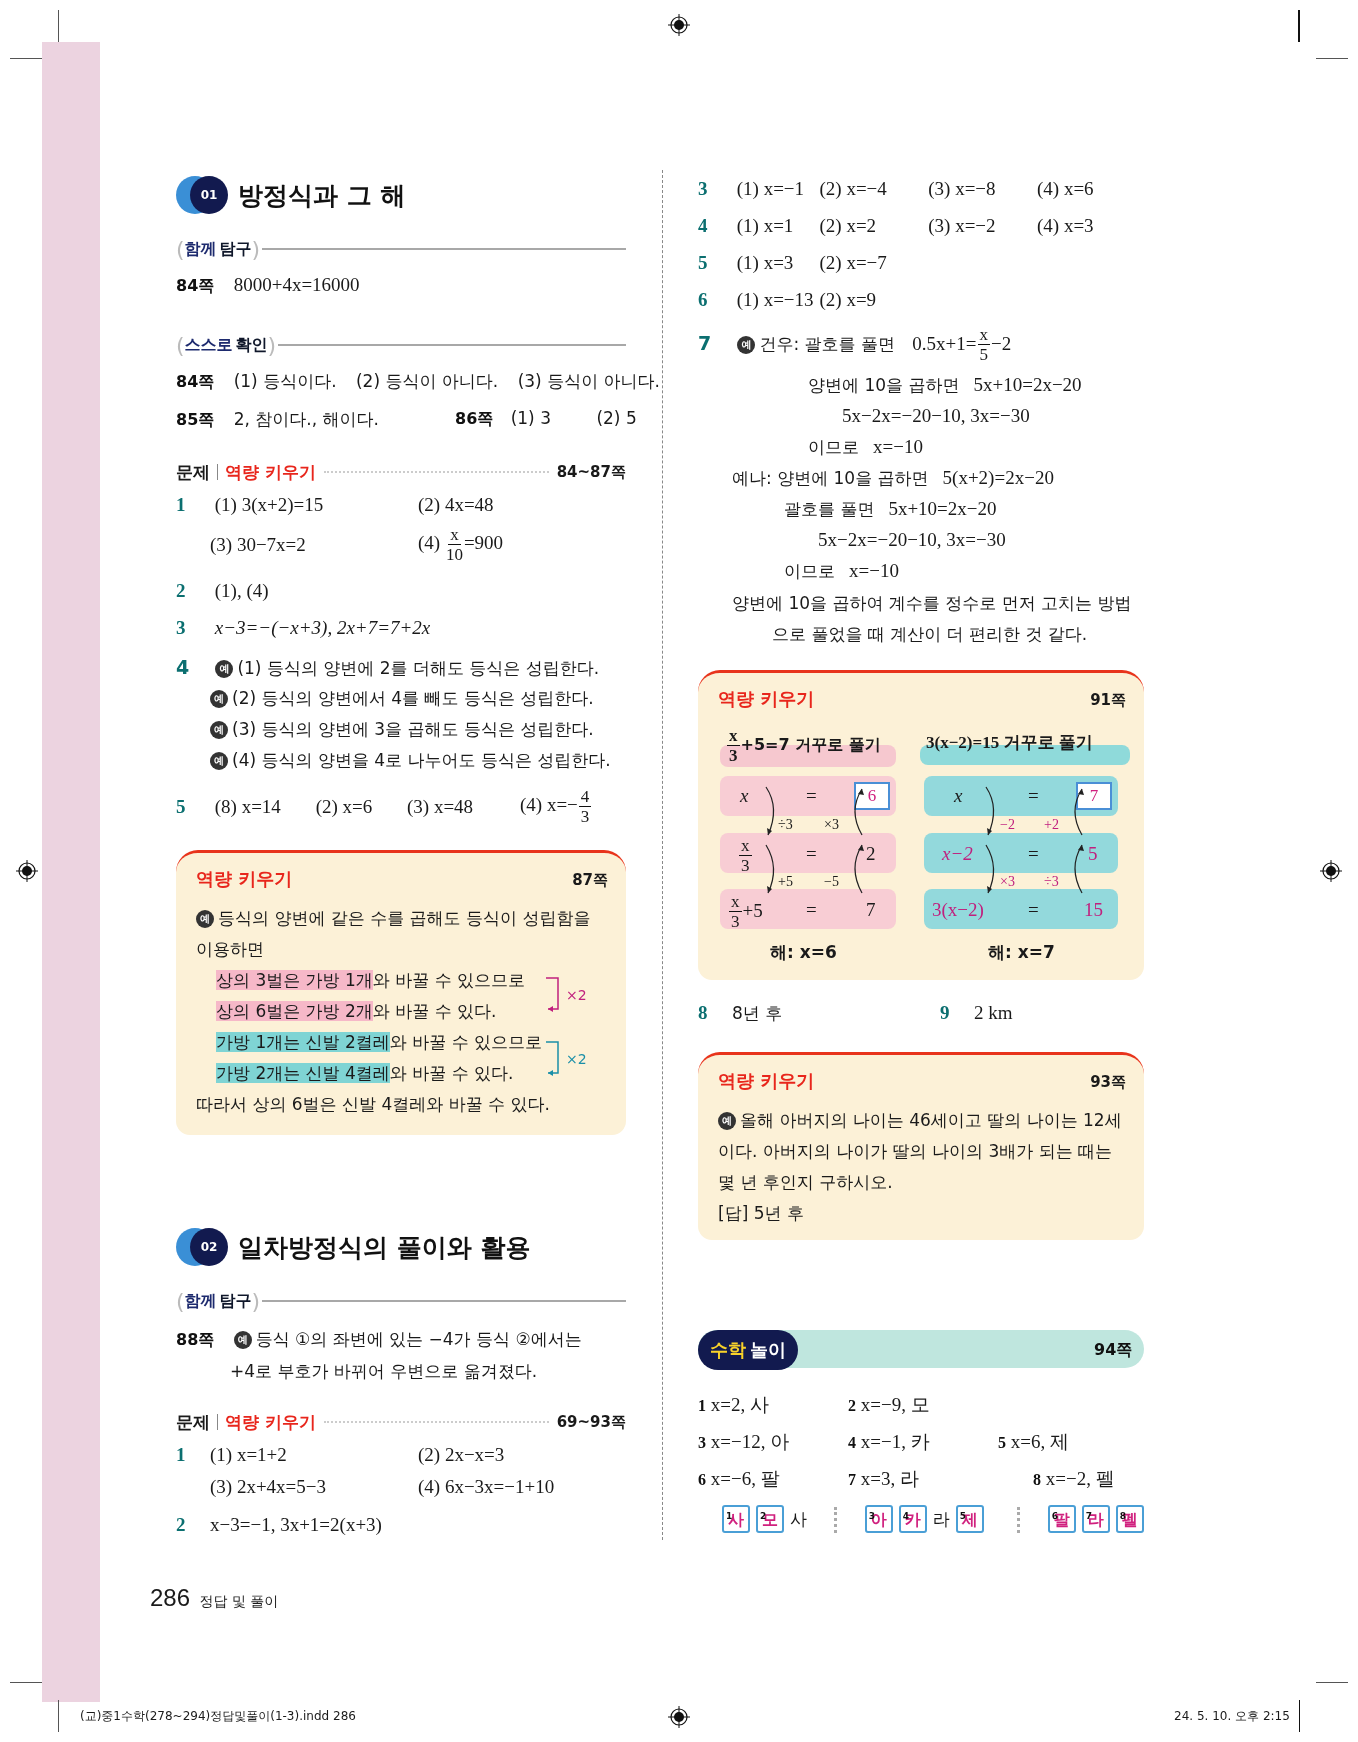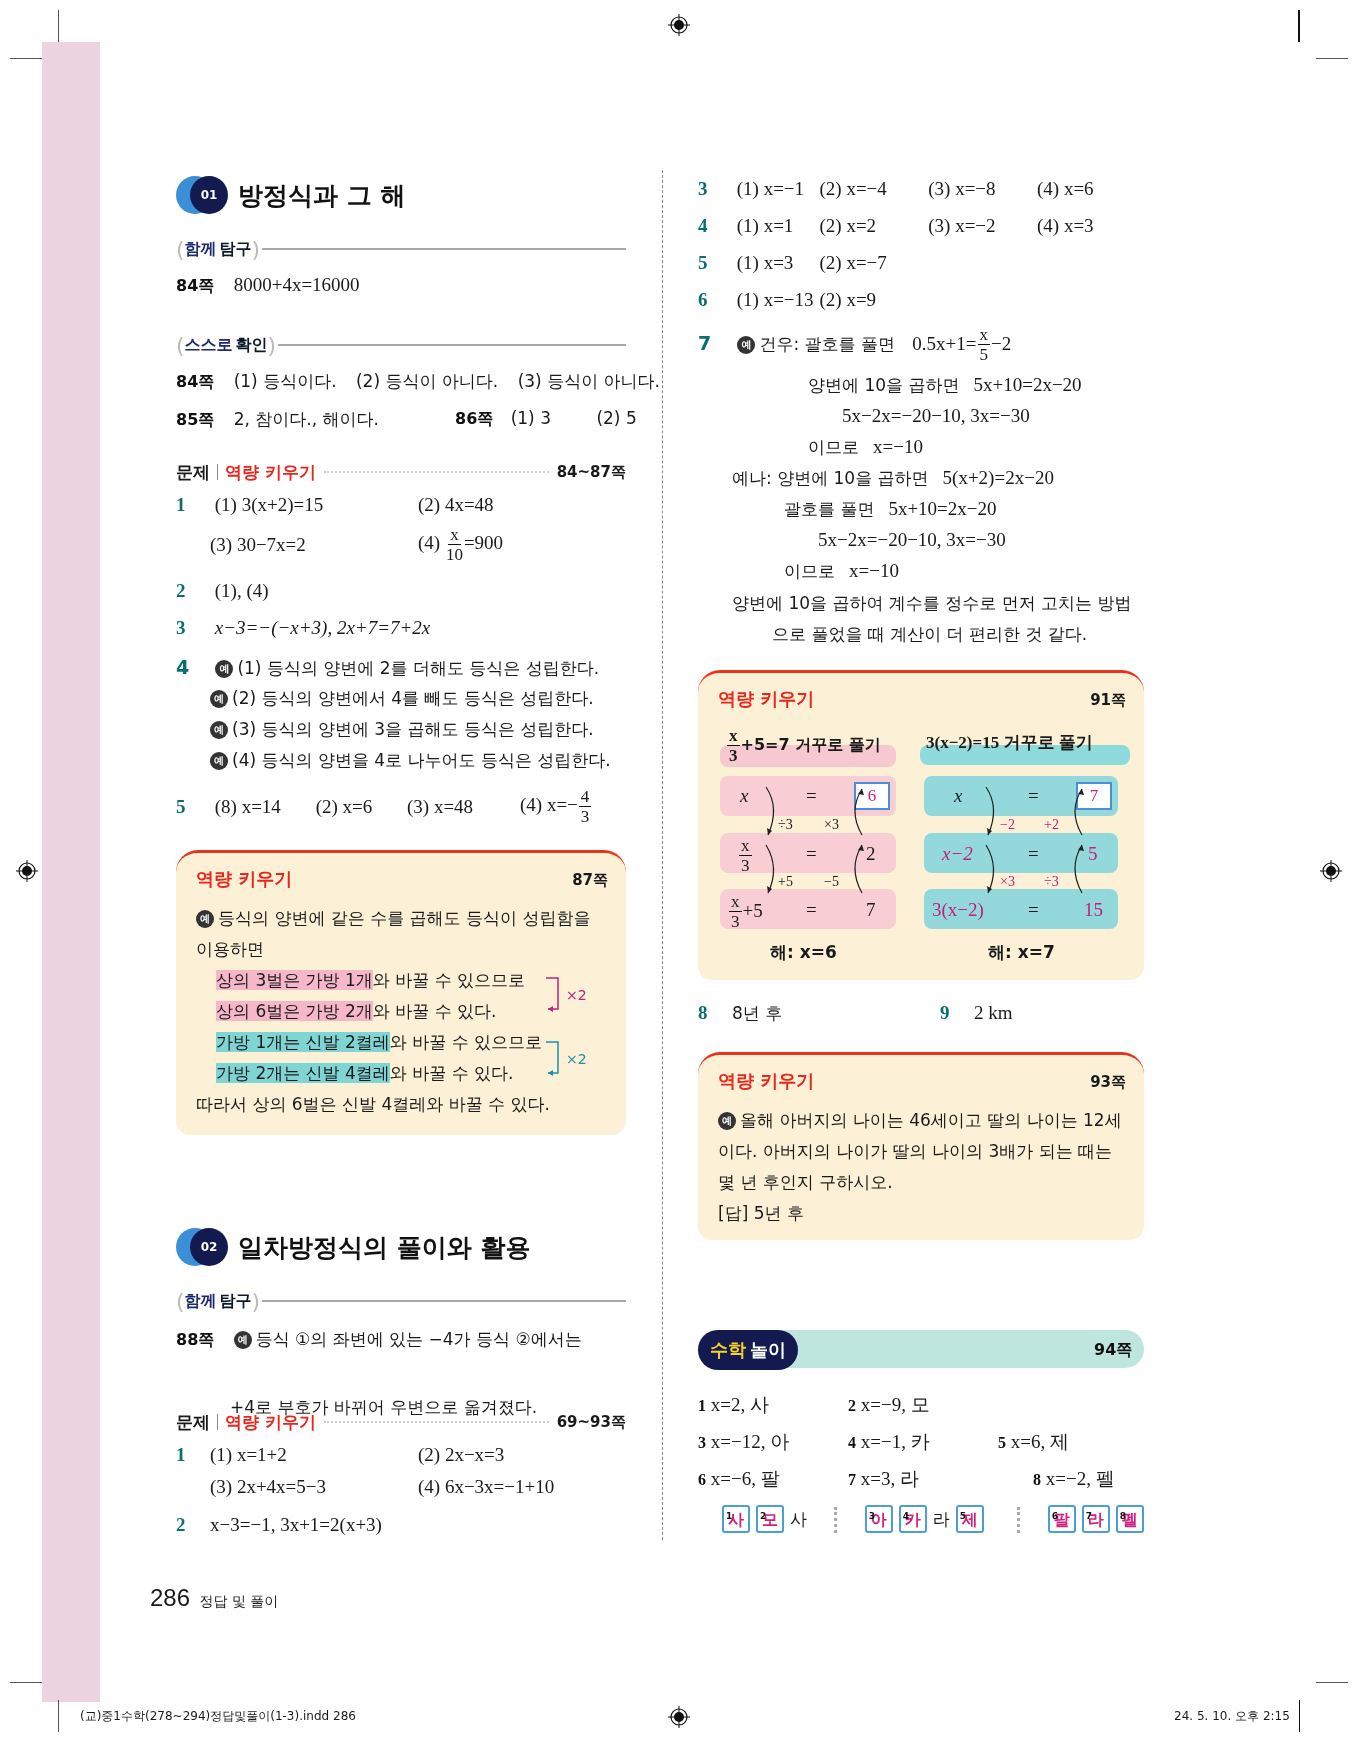--- a/index.html
+++ b/index.html
@@ -236,21 +236,21 @@
   <span class="paren">(</span>
     <span class="kw">함께</span>
     <span class="t">탐구</span>
     <span class="paren">)</span>
     <span class="rule"></span>
 </div>
 <div class="row" style="left:176px;top:1328px;">
   <span class="pg">88쪽</span>
   <span class="ex" style="margin-left:14px;">예</span><span>등식 ①의 좌변에 있는 −4가 등식 ②에서는</span>
 </div>
-<div class="row" style="left:230px;top:1360px;margin-top:36px;">+4로 부호가 바뀌어 우변으로 옮겨졌다.</div>
+<div class="row" style="left:230px;top:1360px;">+4로 부호가 바뀌어 우변으로 옮겨졌다.</div>
 
 <div class="prob-head" style="left:176px;top:1410px;width:450px;">
   <span class="t1">문제</span>
     <span class="bar"></span>
   <span class="t2">역량 키우기</span>
   <span class="dots"></span>
     <span class="pgr">69~93쪽</span>
 </div>
 <div class="row math" style="left:176px;top:1444px;">
   <span class="num">1</span><span>(1) x=1+2</span>

